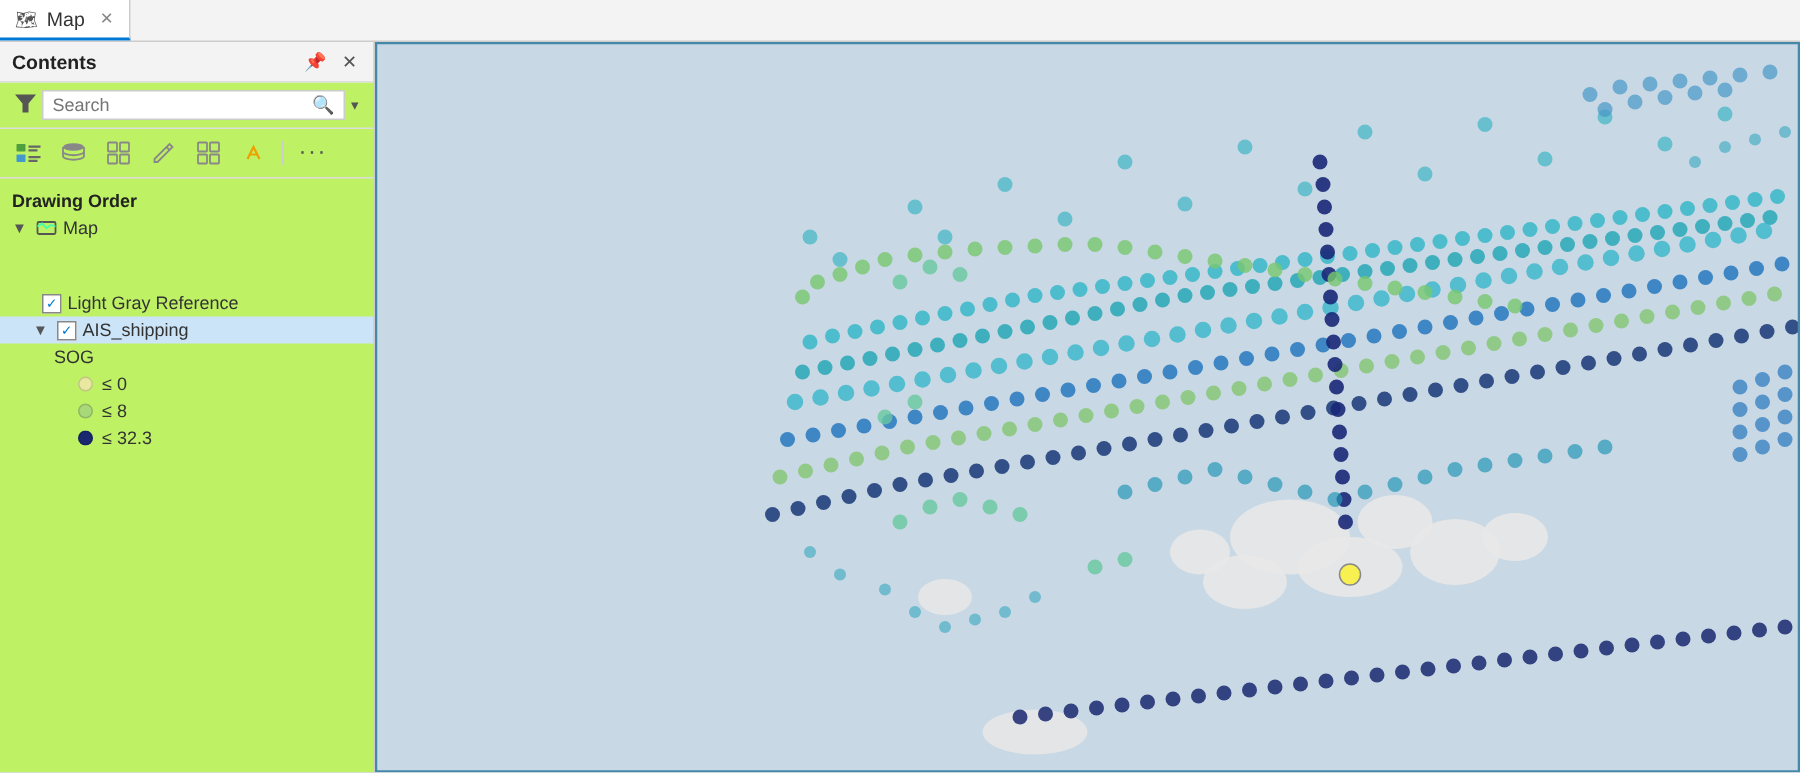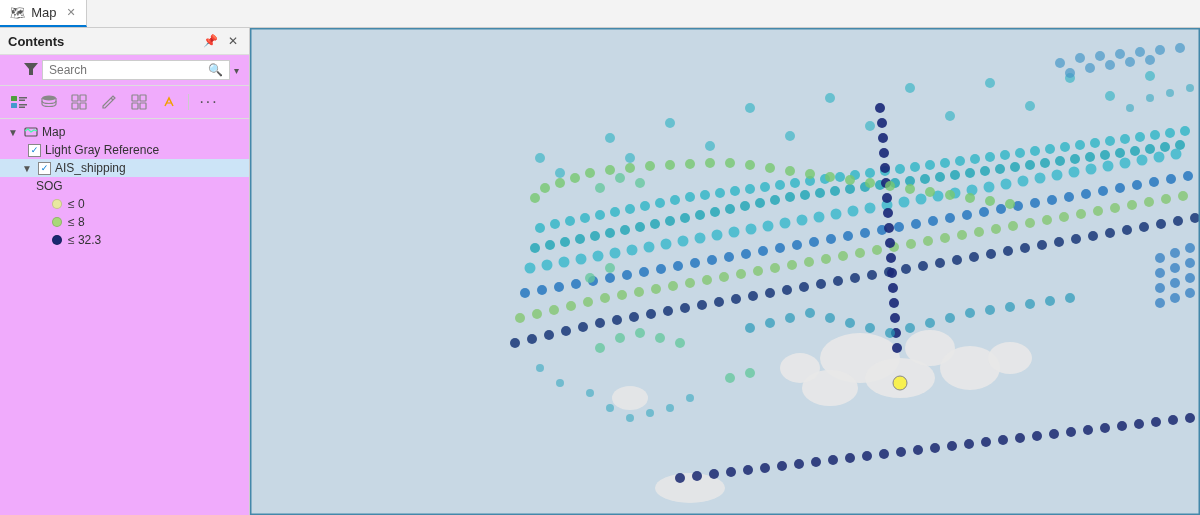--- a/index.html
+++ b/index.html
@@ -40,21 +40,21 @@
     .main-layout {
       display: flex;
       flex: 1;
       overflow: hidden;
     }
 
     
     .sidebar {
       width: 250px;
       flex-shrink: 0;
-      background: #f0abfc;
+      background: #bef264;
       border-right: 1px solid #ccc;
       display: flex;
       flex-direction: column;
       overflow: hidden;
     }
     .sidebar-header {
       display: flex;
       align-items: center;
       justify-content: space-between;
       padding: 5px 8px;
@@ -77,21 +77,21 @@
       cursor: pointer;
       color: #555;
       font-size: 12px;
       padding: 1px 3px;
     }
 
     
     .search-bar {
       display: flex;
       align-items: center;
-      padding: 5px 24px;
+      padding: 5px 10px;
       border-bottom: 1px solid #ddd;
       gap: 4px;
     }
     .filter-icon {
       color: #555;
       font-size: 13px;
     }
     .search-input-wrap {
       flex: 1;
       display: flex;
@@ -311,31 +311,32 @@
           </svg>
       </button>
       <div class="toolbar-separator"></div>
 
       <button class="toolbar-btn" title="More">
         <span style="font-size:16px;letter-spacing:1px;color:#555">···</span>
       </button>
     </div>
 
     <div class="contents-tree">
+      <div class="section-label">Drawing Order</div>
 
       <div class="tree-item">
         <span class="expand-arrow">▼</span>
         <svg width="14" height="14" viewBox="0 0 14 14">
             <rect x="1" y="3" width="12" height="8" rx="1" fill="none" stroke="#555" stroke-width="1.2"></rect>
             <polyline points="1,6 4,4 7,7 10,5 13,6" fill="none" stroke="#4fa" stroke-width="1.2"></polyline>
           </svg>
         <span>Map</span>
       </div>
 
-      <div class="tree-item" style="padding-left:28px;">
+      <div class="tree-item" style="padding-left:28px;margin-top:32px;">
         <div class="checkbox checked"></div>
         <span>Light Gray Reference</span>
       </div>
 
       <div class="tree-item selected" style="padding-left:22px;">
         <span class="expand-arrow">▼</span>
         <div class="checkbox checked"></div>
         <span>AIS_shipping</span>
       </div>
 

